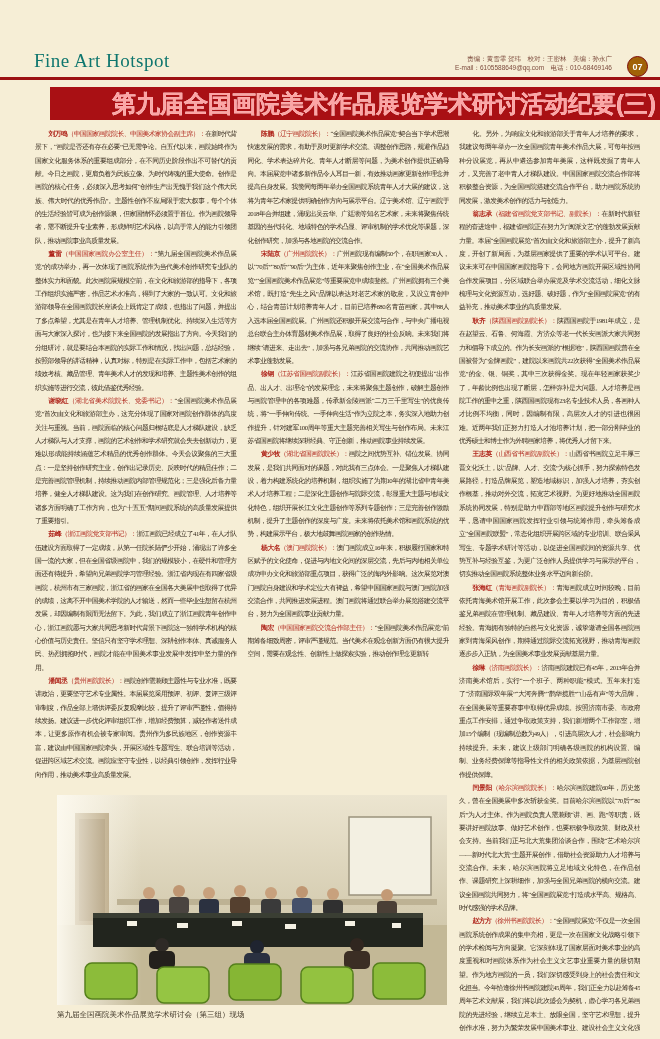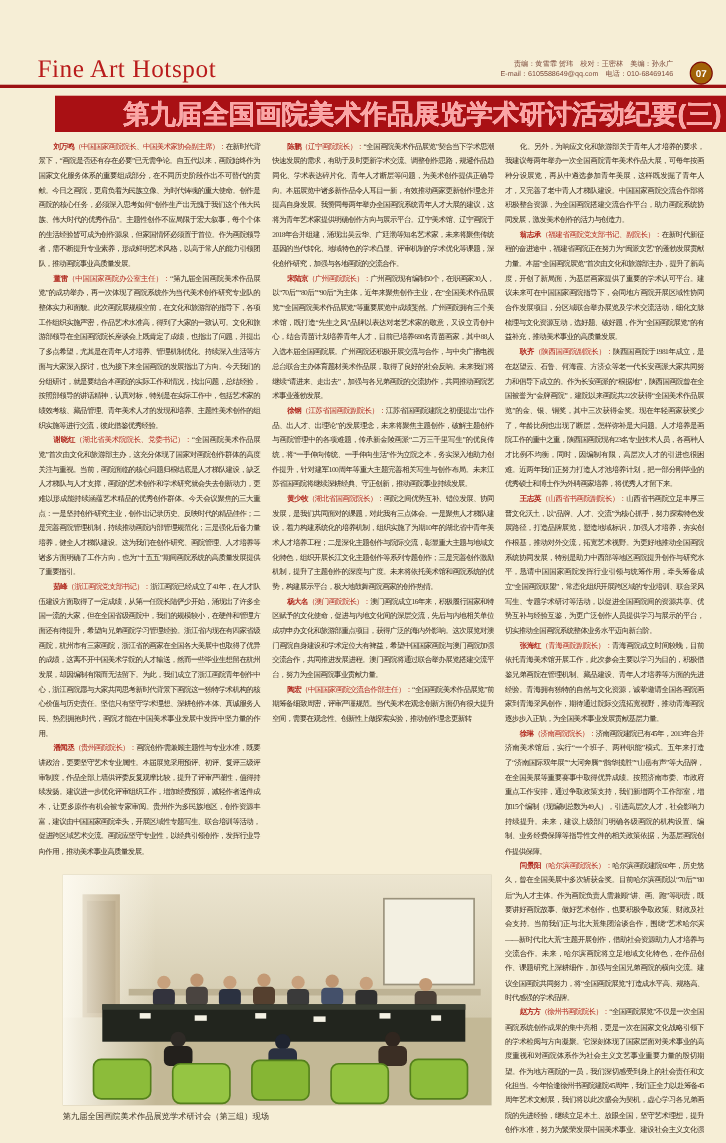--- a/index.html
+++ b/index.html
@@ -7,21 +7,21 @@
     width:660px;height:1039px;position:relative;
     background:#f6eed6;
     font-family:"Liberation Serif","DejaVu Serif",serif;
     color:#35291c;overflow:hidden;
   }
   
   .masthead{position:absolute;left:0;top:0;width:660px;height:86px;}
   .section-title{
     position:absolute;left:34px;top:50px;
     font-family:"Liberation Serif","DejaVu Serif",serif;
-    font-size:23px;color:#b91c1c;letter-spacing:.5px;
+    font-size:19px;color:#0f766e;letter-spacing:.5px;
   }
   .contact{
     position:absolute;right:48px;top:54px;text-align:right;
     font-size:6.5px;line-height:9px;color:#7c4a3c;
     font-family:"Liberation Sans","DejaVu Sans",sans-serif;
   }
   .page-badge{
     position:absolute;right:12px;top:56px;width:19px;height:19px;border-radius:50%;
     background:#a16207;color:#fff;font-size:9px;font-weight:bold;
     display:flex;align-items:center;justify-content:center;

